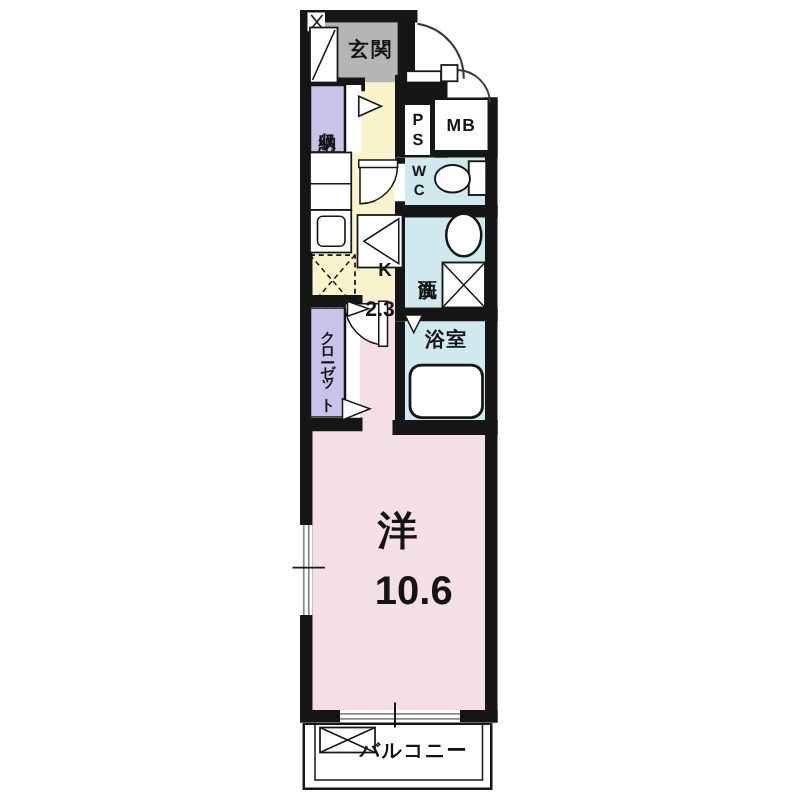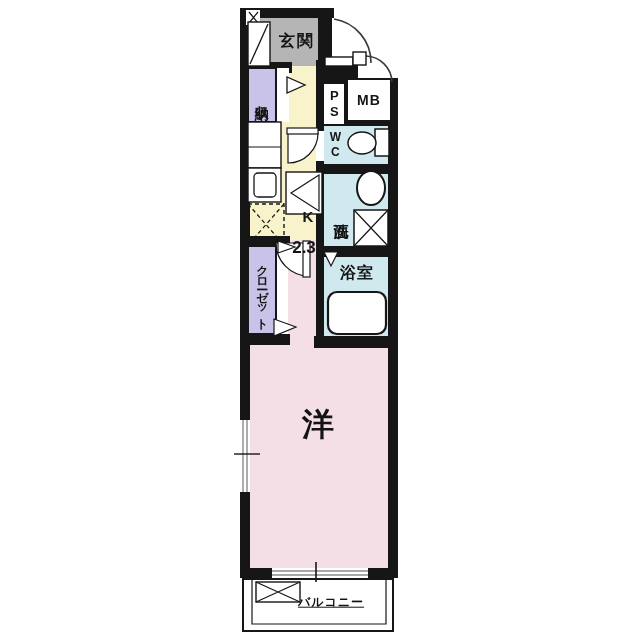--- a/index.html
+++ b/index.html
@@ -123,15 +123,16 @@
   <div class="lbl vert" style="left:262px;top:96px;font-size:14px;">収納</div>
   <div class="lbl vert" style="left:334px;top:104px;font-size:13px;">PS</div>
   <div class="lbl" style="left:369px;top:100px;font-size:14px;letter-spacing:1px;">MB</div>
   <div class="lbl vert" style="left:335px;top:145px;font-size:12px;">WC</div>
   <div class="lbl vert" style="left:341px;top:213px;font-size:15px;">洗面</div>
   <div class="lbl" style="left:308px;top:217px;font-size:15px;">K</div>
   <div class="lbl" style="left:304px;top:248px;font-size:17px;">2.3</div>
   <div class="lbl" style="left:357px;top:273px;font-size:16px;letter-spacing:1px;">浴室</div>
   <div class="lbl vert" style="left:262px;top:290px;font-size:12px;letter-spacing:0;">クローゼット</div>
   <div class="lbl" style="left:318px;top:425px;font-size:32px;">洋</div>
-  <div class="lbl" style="left:331px;top:602px;font-size:12px;letter-spacing:1px;text-decoration:underline;">バルコニー</div>
+  <div class="lbl" style="left:331px;top:473px;font-size:32px;font-weight:700;">10.6</div>
+  <div class="lbl" style="left:331px;top:602px;font-size:16px;letter-spacing:1px;">バルコニー</div>
 
 </div>
 
 </body></html>

